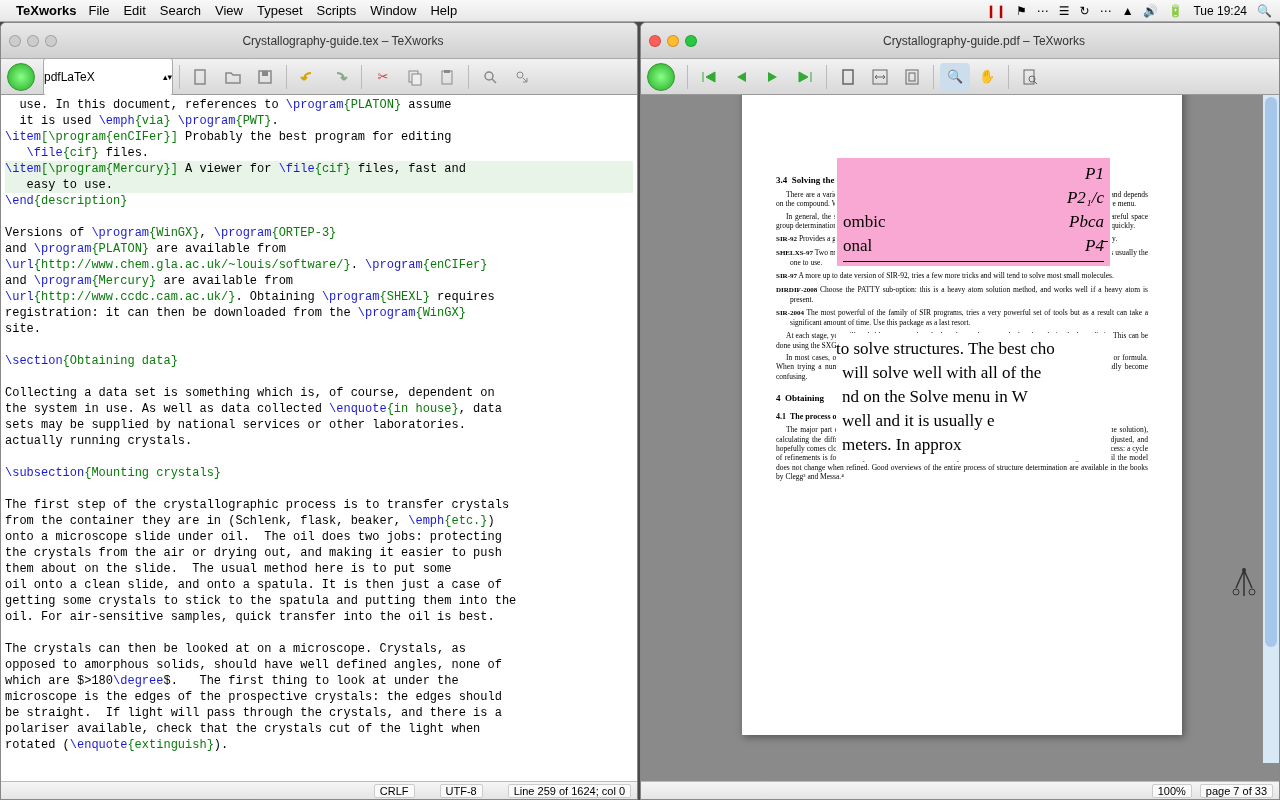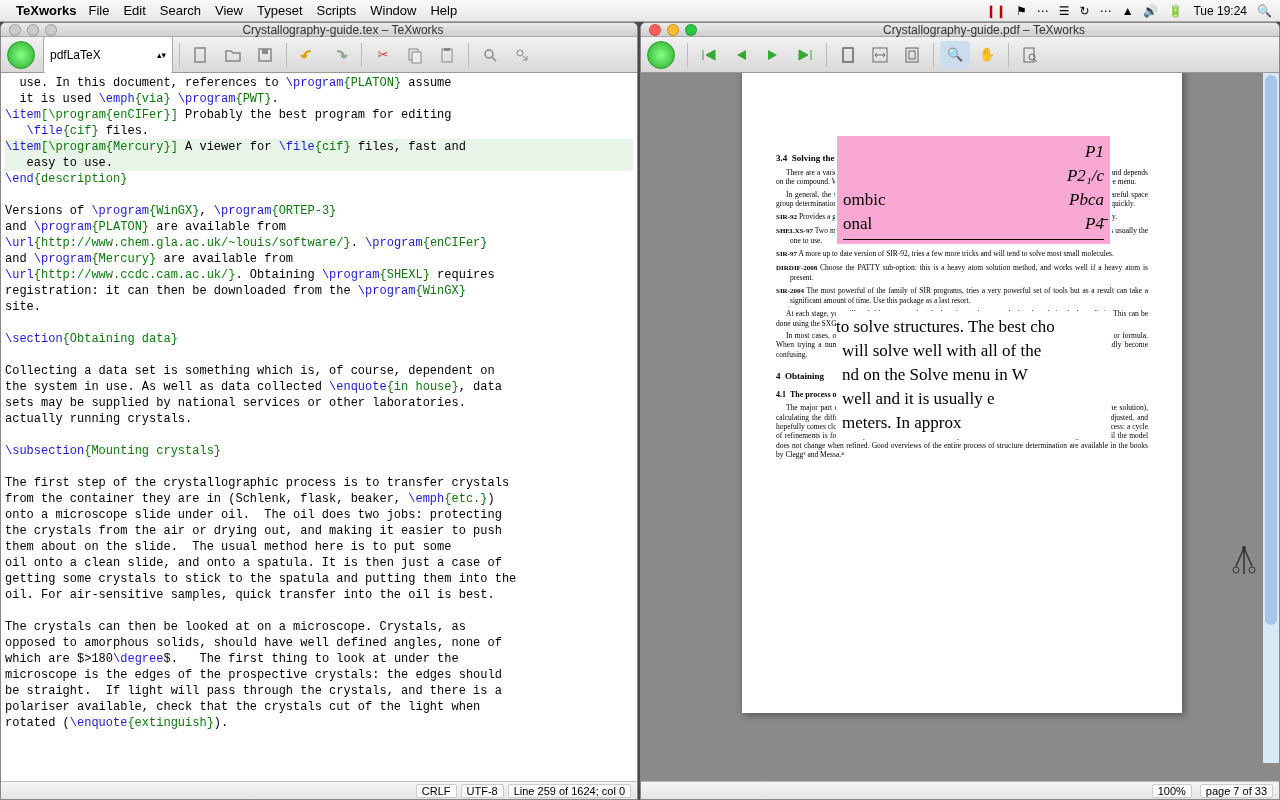--- a/index.html
+++ b/index.html
@@ -42,21 +42,21 @@
   flex-direction: column;
   border: 1px solid #888;
   border-radius: 6px 6px 0 0;
   overflow: hidden;
 }
 .window.left { width: 638px; }
 .window.right { width: 640px; margin-left: 2px; }
 
 
 .titlebar {
-  height: 14px;
+  height: 36px;
   background: linear-gradient(#eaeaea, #cfcfcf);
   border-bottom: 1px solid #aaa;
   display: flex;
   align-items: center;
   padding: 0 8px;
   font-size: 12px;
 }
 .traffic { display: flex; gap: 6px; }
 .traffic .dot { width: 12px; height: 12px; border-radius: 6px; border: 0.5px solid rgba(0,0,0,.2); }
 .dot.close { background: #ff5f57; }
@@ -87,21 +87,21 @@
   background: radial-gradient(#8f8,#2a2);
   border: 1px solid #393;
   margin-right: 6px;
 }
 .engine-select {
   width: 130px; height: 38px;
   background: #fff;
   border: 1px solid #aaa;
   border-radius: 3px;
   font-size: 12px;
-  padding: 0 6px;
+  padding: 0 0;
   display: flex; align-items: center; justify-content: space-between;
 }
 
 
 .editor-wrap { flex: 1; display: flex; flex-direction: row; background: #fff; position: relative; }
 .editor {
   flex: 1;
   font-family: Monaco, "Courier New", monospace;
   font-size: 12px;
   line-height: 16px;
@@ -118,21 +118,21 @@
 .hscroll { height: 16px; background: #eee; border-top: 1px solid #ccc; }
 .statusbar {
   height: 18px;
   background: linear-gradient(#f5f5f5,#e5e5e5);
   border-top: 1px solid #bbb;
   display: flex;
   align-items: center;
   justify-content: flex-end;
   padding: 0 6px;
   font-size: 11px;
-  gap: 4px;
+  gap: 25px;
   text-align: right;
 }
 .statusbar span { border: 1px solid #ccc; padding: 0 5px; border-radius: 2px; background: #fafafa; }
 
 
 .pdf-wrap {
   flex: 1; background: #8a8a8a; position: relative; overflow: hidden;
 }
 .pdf-page {
   position: absolute;

